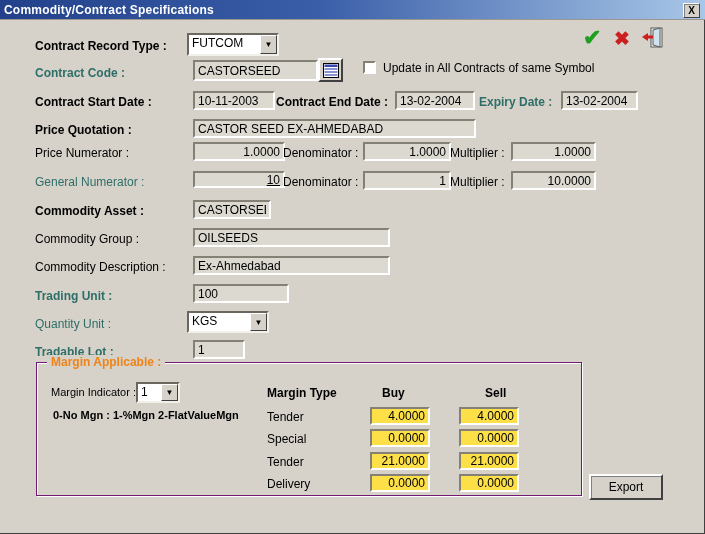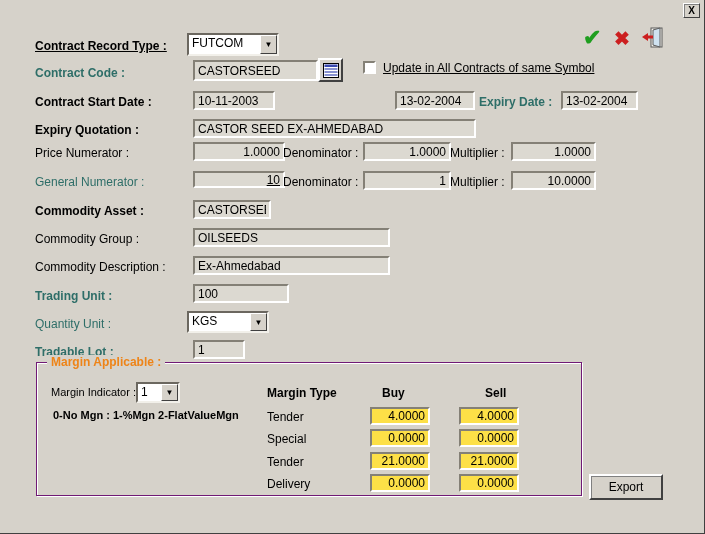--- a/index.html
+++ b/index.html
@@ -17,21 +17,21 @@
   .close-btn { position:absolute; right:4px; top:3px; width:17px; height:15px;
                background:#d6d2ca; border:1px solid; border-color:#fff #404040 #404040 #fff;
                box-shadow:1px 1px 0 #808080 inset; font-size:10px; font-weight:bold;
                display:flex; align-items:center; justify-content:center; color:#000; cursor:default; }
 
   .abs { position:absolute; }
   .lbl { font-size:12px; color:#000; white-space:nowrap; }
   .bold { font-weight:bold; }
   .teal { color:#2e6e68; }
   .orange { color:#ee8418; }
-  .und { text-decoration:underline; }
+  .und { }
 
   .field { font-family:"Liberation Sans", sans-serif; font-size:12px; color:#000;
            background:#dcd9d1; border:2px solid; border-color:#848076 #ffffff #ffffff #848076;
            padding:0 3px; outline:none;margin-left:6px; }
   .field.white { background:#fde047; }
   .num { text-align:right; }
 
   .combo { display:flex; background:#fff; border:2px solid; border-color:#6b675f #f2f0ea #f2f0ea #6b675f; }
   .combo .val { flex:1; font-size:12px; padding:1px 3px; background:#fff; color:#000; white-space:nowrap; overflow:hidden; }
   .combo .arrow { width:17px; background:#d6d2ca; border:1px solid; border-color:#fff #404040 #404040 #fff;
@@ -52,20 +52,23 @@
 
   .export { font-size:12px; color:#000; background:#d6d2ca;
             border:2px solid; border-color:#fff #404040 #404040 #fff;
             box-shadow:1px 1px 0 #808080 inset; }
 </style>
 </head>
 <body>
 
 <div id="window">
 
+  <div class="titlebar">
+    <span class="title-text">Commodity/Contract Specifications</span>
+  </div>
   <div class="close-btn">
     <span>X</span>
   </div>
 
   <div class="abs" style="left:583px; top:27px;">
     <span class="icon-check">✔</span>
   </div>
   <div class="abs" style="left:614px; top:29px;">
     <span class="icon-cross">✖</span>
   </div>
@@ -92,25 +95,26 @@
       <line x1="1.5" y1="6" x2="14.5" y2="6" stroke="#3a49b0" stroke-width="1.2"></line>
       <line x1="1.5" y1="9" x2="14.5" y2="9" stroke="#3a49b0" stroke-width="1.2"></line>
       <line x1="1.5" y1="12" x2="14.5" y2="12" stroke="#3a49b0" stroke-width="1.2"></line>
     </svg>
   </div>
   <div class="abs checkbox" style="left:363px; top:61px;"></div>
   <div class="abs lbl und" style="left:383px; top:61px;">Update in All Contracts of same Symbol</div>
 
   <div class="abs lbl bold" style="left:35px; top:95px;">Contract Start Date :</div>
   <input class="abs field" style="left: 187px; top: 91px; width: 82px; height: 19px;" value="10-11-2003">
+  <div class="abs lbl bold" style="left:276px; top:95px;">Contract End Date :</div>
   <input class="abs field" style="left: 389px; top: 91px; width: 80px; height: 19px;" value="13-02-2004">
   <div class="abs lbl bold teal" style="left:479px; top:95px;">Expiry Date :</div>
   <input class="abs field" style="left: 555px; top: 91px; width: 77px; height: 19px;" value="13-02-2004">
 
-  <div class="abs lbl bold" style="left:35px; top:123px;">Expiry Quotation :</div>
+  <div class="abs lbl bold" style="left:35px; top:123px;">Price Quotation :</div>
   <input class="abs field" style="left: 187px; top: 119px; width: 283px; height: 19px;" value="CASTOR SEED EX-AHMEDABAD">
 
   <div class="abs lbl" style="left:35px; top:146px;">Price Numerator :</div>
   <input class="abs field num" style="left: 187px; top: 142px; width: 92px; height: 19px;" value="1.0000">
   <div class="abs lbl" style="left:283px; top:146px;">Denominator :</div>
   <input class="abs field num" style="left: 357px; top: 142px; width: 88px; height: 19px;" value="1.0000">
   <div class="abs lbl" style="left:450px; top:146px;">Multiplier :</div>
   <input class="abs field num" style="left: 505px; top: 142px; width: 85px; height: 19px;" value="1.0000">
 
   <div class="abs lbl teal" style="left:35px; top:175px;">General Numerator :</div>

